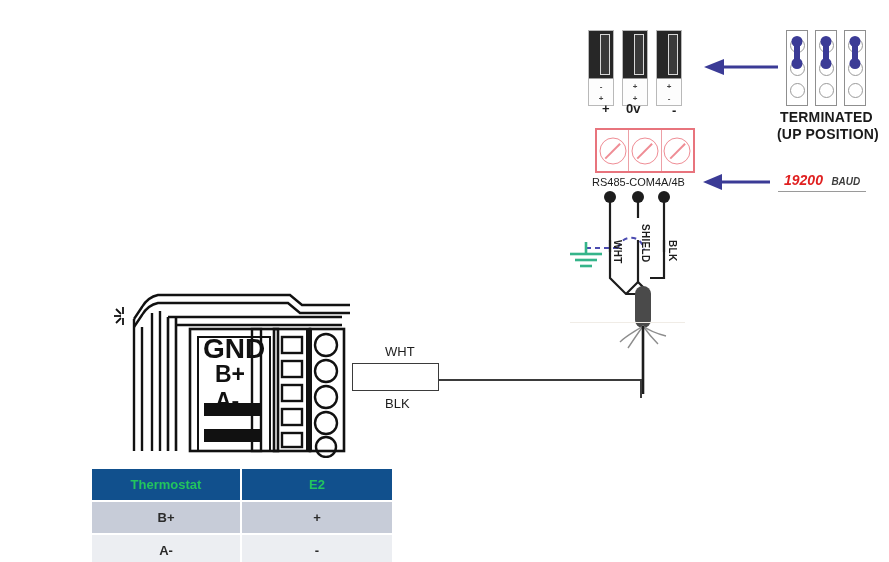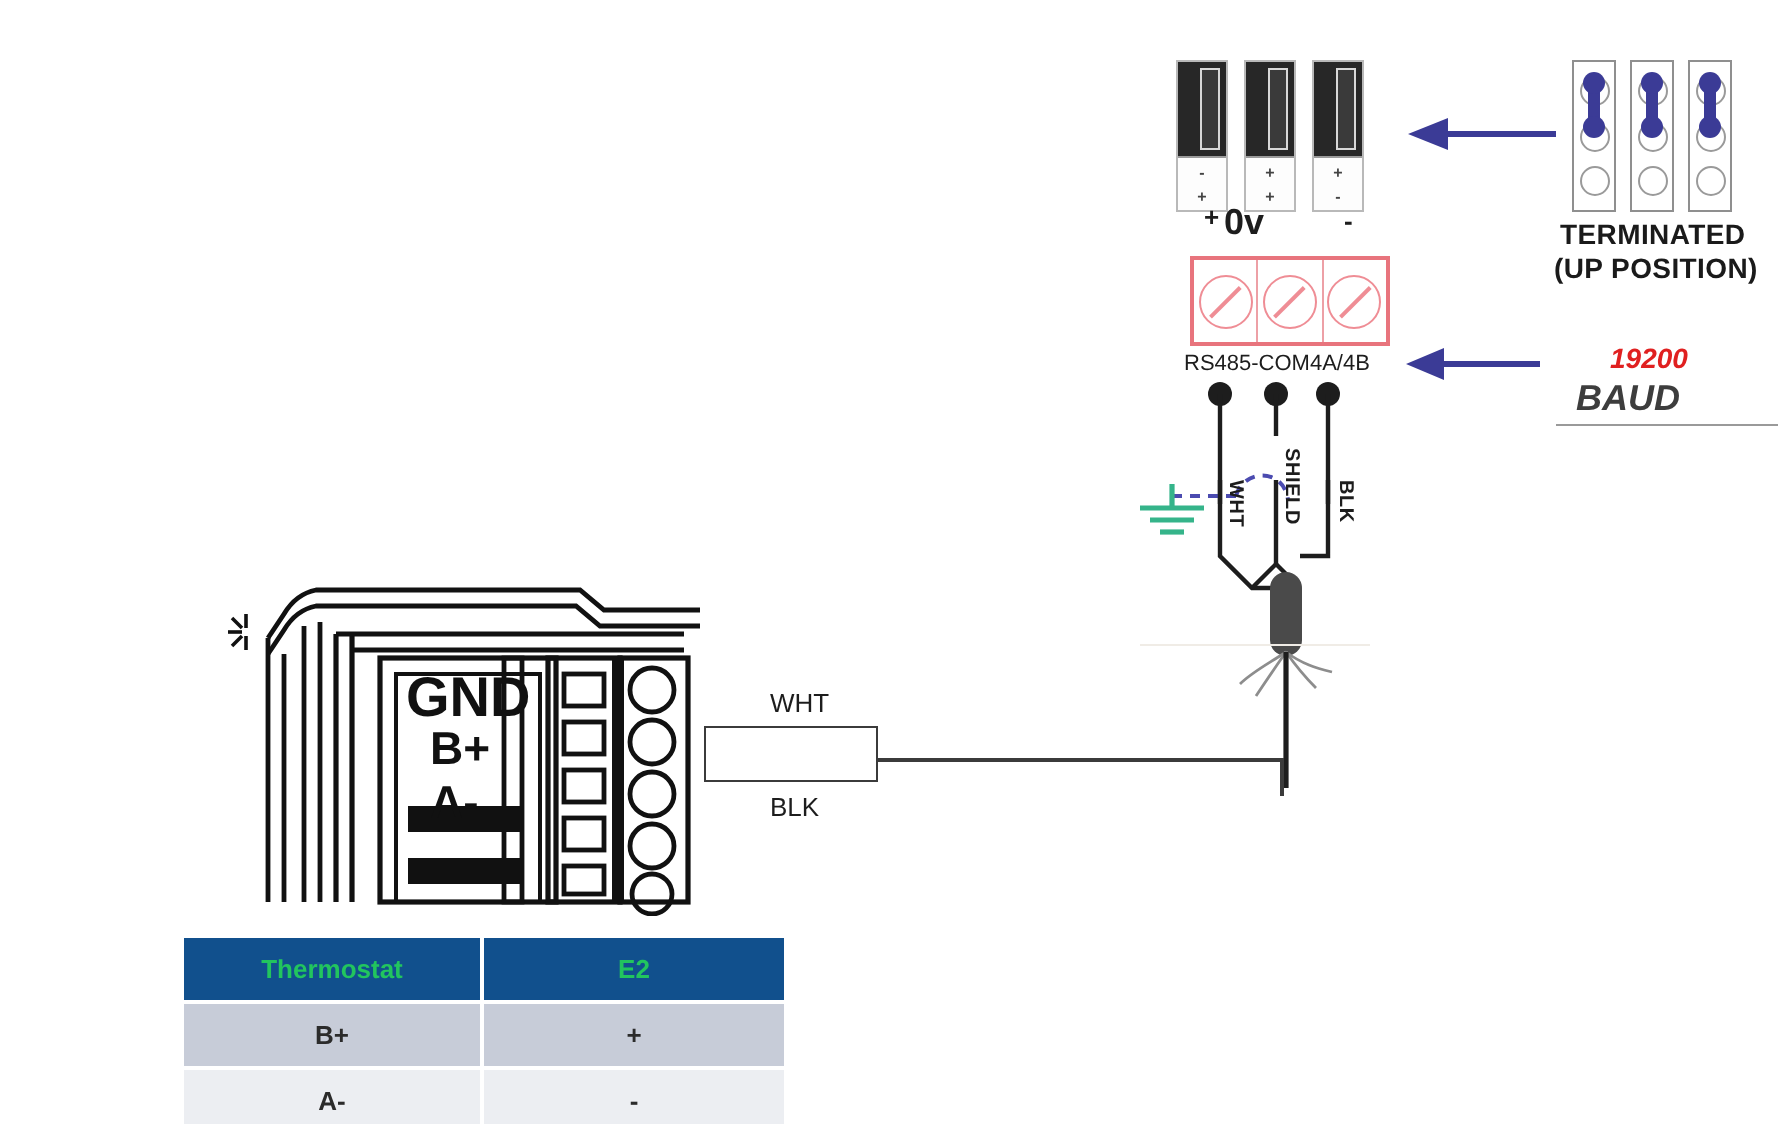--- a/index.html
+++ b/index.html
@@ -89,21 +89,21 @@
   <div class="dip">
     <div class="top"></div>
     <div class="bot">
       <span class="mk">+</span>
       <span class="mk">-</span>
     </div>
   </div>
 </div>
 
 <div class="abs nosel lbl" style="left:602px;top:101px;font-size:13px;">+</div>
-<div class="abs nosel lbl" style="left:612px;top:101px;font-size:18px;">0v</div>
+<div class="abs nosel lbl" style="left:626px;top:101px;font-size:13px;">0v</div>
 <div class="abs nosel lbl" style="left:672px;top:103px;font-size:13px;">-</div>
 
 <div class="abs tb" style="left:595px;top:128px;">
   <div class="cell">
     <span class="screw"></span>
   </div>
   <div class="cell">
     <span class="screw"></span>
   </div>
   <div class="cell">
@@ -160,22 +160,22 @@
     <span class="bar"></span>
     <span class="cap" style="top:5px;"></span>
     <span class="cap" style="top:27px;"></span>
   </div>
 </div>
 
 <div class="abs nosel" style="left:780px;top:109px;font-size:14px;font-weight:700;letter-spacing:.2px;">TERMINATED</div>
 <div class="abs nosel" style="left:777px;top:126px;font-size:14px;font-weight:700;letter-spacing:.2px;">(UP POSITION)</div>
 
 <div class="abs nosel" style="left:778px;top:171px;border-bottom:1.5px solid #9a9a9a;padding:0 6px 2px 6px;">
-  <span style="font-size:14px;font-weight:700;font-style:italic;color:#e02020;margin-left:21px;">19200</span>
-  <span style="font-size:18px;font-weight:700;font-style:italic;color:#3d3d3d;margin-left:4px;margin-top:27px;">BAUD</span>
+  <span style="font-size:14px;font-weight:700;font-style:italic;color:#e02020;">19200</span>
+  <span style="font-size:10px;font-weight:700;font-style:italic;color:#3d3d3d;margin-left:4px;margin-top:27px;">BAUD</span>
 </div>
 
 <svg class="abs" style="left:560px;top:210px;" width="130" height="140">
 
   <path d="M58 38 C62 24, 82 24, 84 40" fill="none" stroke="#4b4bb0" stroke-width="2" stroke-dasharray="5,4"></path>
   <path d="M26 38 L58 38" stroke="#4b4bb0" stroke-width="2" stroke-dasharray="5,4" fill="none"></path>
 
   <g stroke="#35b48a" stroke-width="2.6" fill="none">
     <line x1="26" y1="32" x2="26" y2="44"></line>
     <line x1="10" y1="44" x2="42" y2="44"></line>

